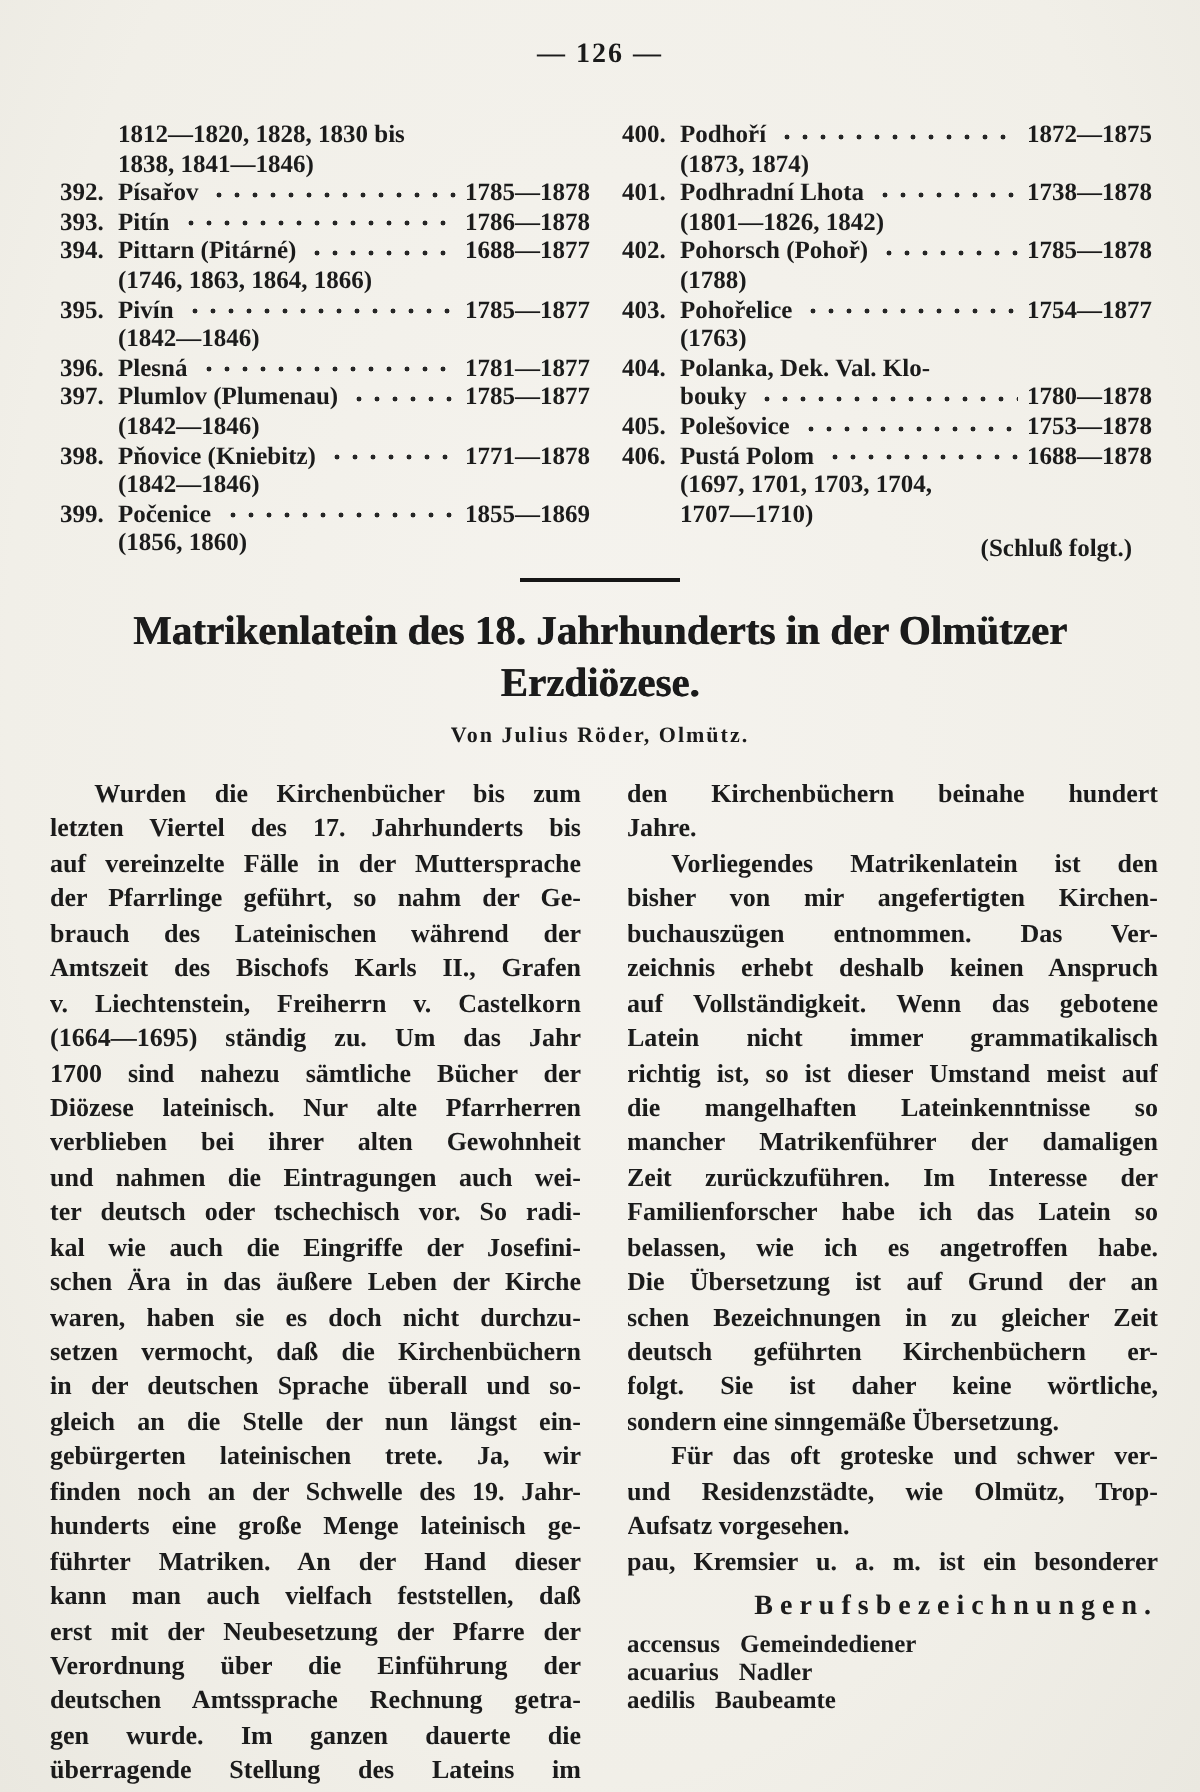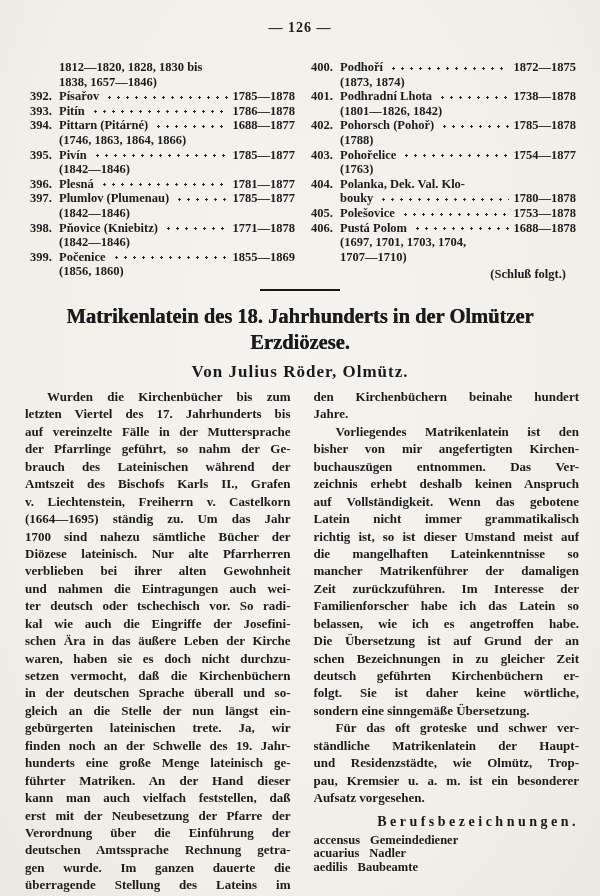--- a/index.html
+++ b/index.html
@@ -38,21 +38,21 @@
     width:80px; height:0; border-top:2.5px solid #161616;
   }
   
   .article-title {
     position:absolute; top:303px; left:20px; right:20px;
     text-align:center; font-weight:bold; font-size:20.5px; line-height:26px;
     text-shadow:0.35px 0 currentColor;
   }
   .byline {
     position:absolute; top:362px; left:0; right:0;
-    text-align:center; font-size:17px; font-weight:bold; letter-spacing:1px;
+    text-align:center; font-size:11px; font-weight:bold; letter-spacing:1px;
   }
   
   .body-cols {
     position:absolute; top:388px; left:25px; right:21px; bottom:0;
     display:flex; gap:23px;
   }
   .bcol { width:50%; }
   .bl {
     height:17.45px; overflow:hidden;
     font-size:13px; font-weight:bold; line-height:17.45px;
@@ -72,21 +72,21 @@
 <body>
 
 <div class="page-number">— 126 —</div>
 
 <div class="list-section">
   <div class="list-col" id="list-left">
       <div class="lrow sub">
         <span class="nm">1812—1820, 1828, 1830 bis</span>
       </div>
       <div class="lrow sub">
-        <span class="nm">1838, 1657—1846)</span>
+        <span class="nm">1838, 1841—1846)</span>
       </div>
       <div class="lrow">
         <span class="num">392.</span>
         <span class="nm">Písařov</span>
         <span class="leader"></span>
         <span class="yrs">1785—1878</span>
       </div>
       <div class="lrow">
         <span class="num">393.</span>
         <span class="nm">Pitín</span>
@@ -271,24 +271,23 @@
         <div class="bl">mancher Matrikenführer der damaligen</div>
         <div class="bl">Zeit zurückzuführen. Im Interesse der</div>
         <div class="bl">Familienforscher habe ich das Latein so</div>
         <div class="bl">belassen, wie ich es angetroffen habe.</div>
         <div class="bl">Die Übersetzung ist auf Grund der an</div>
         <div class="bl">schen Bezeichnungen in zu gleicher Zeit</div>
         <div class="bl">deutsch geführten Kirchenbüchern er-</div>
         <div class="bl">folgt. Sie ist daher keine wörtliche,</div>
         <div class="bl nj">sondern eine sinngemäße Übersetzung.</div>
         <div class="bl ind">Für das oft groteske und schwer ver-</div>
-        <div class="bl">ständliche Matrikenlatein der Haupt-</div>
         <div class="bl">und Residenzstädte, wie Olmütz, Trop-</div>
+        <div class="bl nj">Aufsatz vorgesehen.</div>
         <div class="bl">pau, Kremsier u. a. m. ist ein besonderer</div>
-        <div class="bl nj">Aufsatz vorgesehen.</div>
       </div>
     <div class="section-heading">Berufsbezeichnungen.</div>
     <div class="occupations" id="occupations">
         <div class="orow"><span class="lat">accensus</span><span class="ger">Gemeindediener</span></div>
         <div class="orow"><span class="lat">acuarius</span><span class="ger">Nadler</span></div>
         <div class="orow"><span class="lat">aedilis</span><span class="ger">Baubeamte</span></div>
       </div>
   </div>
 </div>
 

